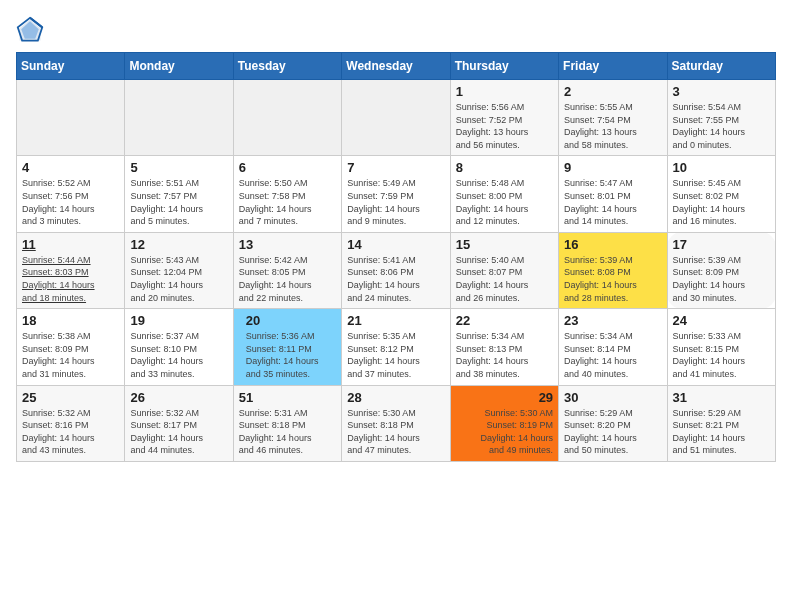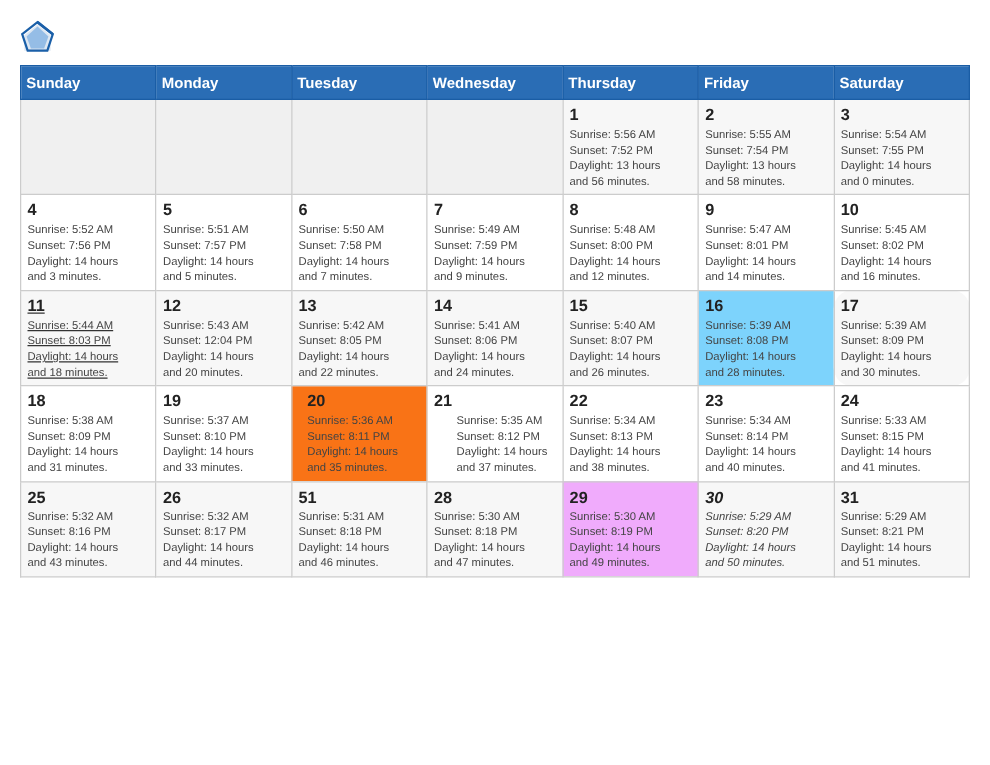--- a/index.html
+++ b/index.html
@@ -235,21 +235,21 @@
 Daylight: 14 hours
 and 24 minutes.</div>
         </td>
         <td style="background: rgb(247, 247, 247);">
           <span class="day-num">15</span>
           <div class="day-info" style="white-space: pre-line;">Sunrise: 5:40 AM
 Sunset: 8:07 PM
 Daylight: 14 hours
 and 26 minutes.</div>
         </td>
-        <td style="background: #7dd3fc; margin-left: 31px;">
+        <td style="background: #fde047; margin-left: 31px;">
           <span class="day-num">16</span>
           <div class="day-info" style="white-space: pre-line;">Sunrise: 5:39 AM
 Sunset: 8:08 PM
 Daylight: 14 hours
 and 28 minutes.</div>
         </td>
         <td style="background: rgb(247, 247, 247); border-radius: 15px;">
           <span class="day-num">17</span>
           <div class="day-info" style="white-space: pre-line;">Sunrise: 5:39 AM
 Sunset: 8:09 PM
@@ -265,30 +265,30 @@
 Daylight: 14 hours
 and 31 minutes.</div>
         </td>
         <td style="background: rgb(255, 255, 255);">
           <span class="day-num">19</span>
           <div class="day-info" style="white-space: pre-line;">Sunrise: 5:37 AM
 Sunset: 8:10 PM
 Daylight: 14 hours
 and 33 minutes.</div>
         </td>
-        <td style="background: #f97316; padding-left: 12px;">
+        <td style="background: #7dd3fc; padding-left: 12px;">
           <span class="day-num">20</span>
           <div class="day-info" style="white-space: pre-line;">Sunrise: 5:36 AM
 Sunset: 8:11 PM
 Daylight: 14 hours
 and 35 minutes.</div>
         </td>
         <td style="background: rgb(255, 255, 255);">
           <span class="day-num">21</span>
-          <div class="day-info" style="white-space: pre-line; margin-left: 18px;">Sunrise: 5:35 AM
+          <div class="day-info" style="white-space: pre-line;">Sunrise: 5:35 AM
 Sunset: 8:12 PM
 Daylight: 14 hours
 and 37 minutes.</div>
         </td>
         <td style="background: rgb(255, 255, 255);">
           <span class="day-num">22</span>
           <div class="day-info" style="white-space: pre-line;">Sunrise: 5:34 AM
 Sunset: 8:13 PM
 Daylight: 14 hours
 and 38 minutes.</div>
@@ -330,28 +330,28 @@
 Daylight: 14 hours
 and 46 minutes.</div>
         </td>
         <td style="background: rgb(247, 247, 247);">
           <span class="day-num">28</span>
           <div class="day-info" style="white-space: pre-line;">Sunrise: 5:30 AM
 Sunset: 8:18 PM
 Daylight: 14 hours
 and 47 minutes.</div>
         </td>
-        <td style="background: #f0abfc;">
+        <td style="background: #f97316; text-align: right;">
           <span class="day-num">29</span>
           <div class="day-info" style="white-space: pre-line;">Sunrise: 5:30 AM
 Sunset: 8:19 PM
 Daylight: 14 hours
 and 49 minutes.</div>
         </td>
-        <td style="background: rgb(247, 247, 247); font-style: italic;">
+        <td style="background: rgb(247, 247, 247);">
           <span class="day-num">30</span>
           <div class="day-info" style="white-space: pre-line;">Sunrise: 5:29 AM
 Sunset: 8:20 PM
 Daylight: 14 hours
 and 50 minutes.</div>
         </td>
         <td style="background: rgb(247, 247, 247);">
           <span class="day-num">31</span>
           <div class="day-info" style="white-space: pre-line;">Sunrise: 5:29 AM
 Sunset: 8:21 PM

